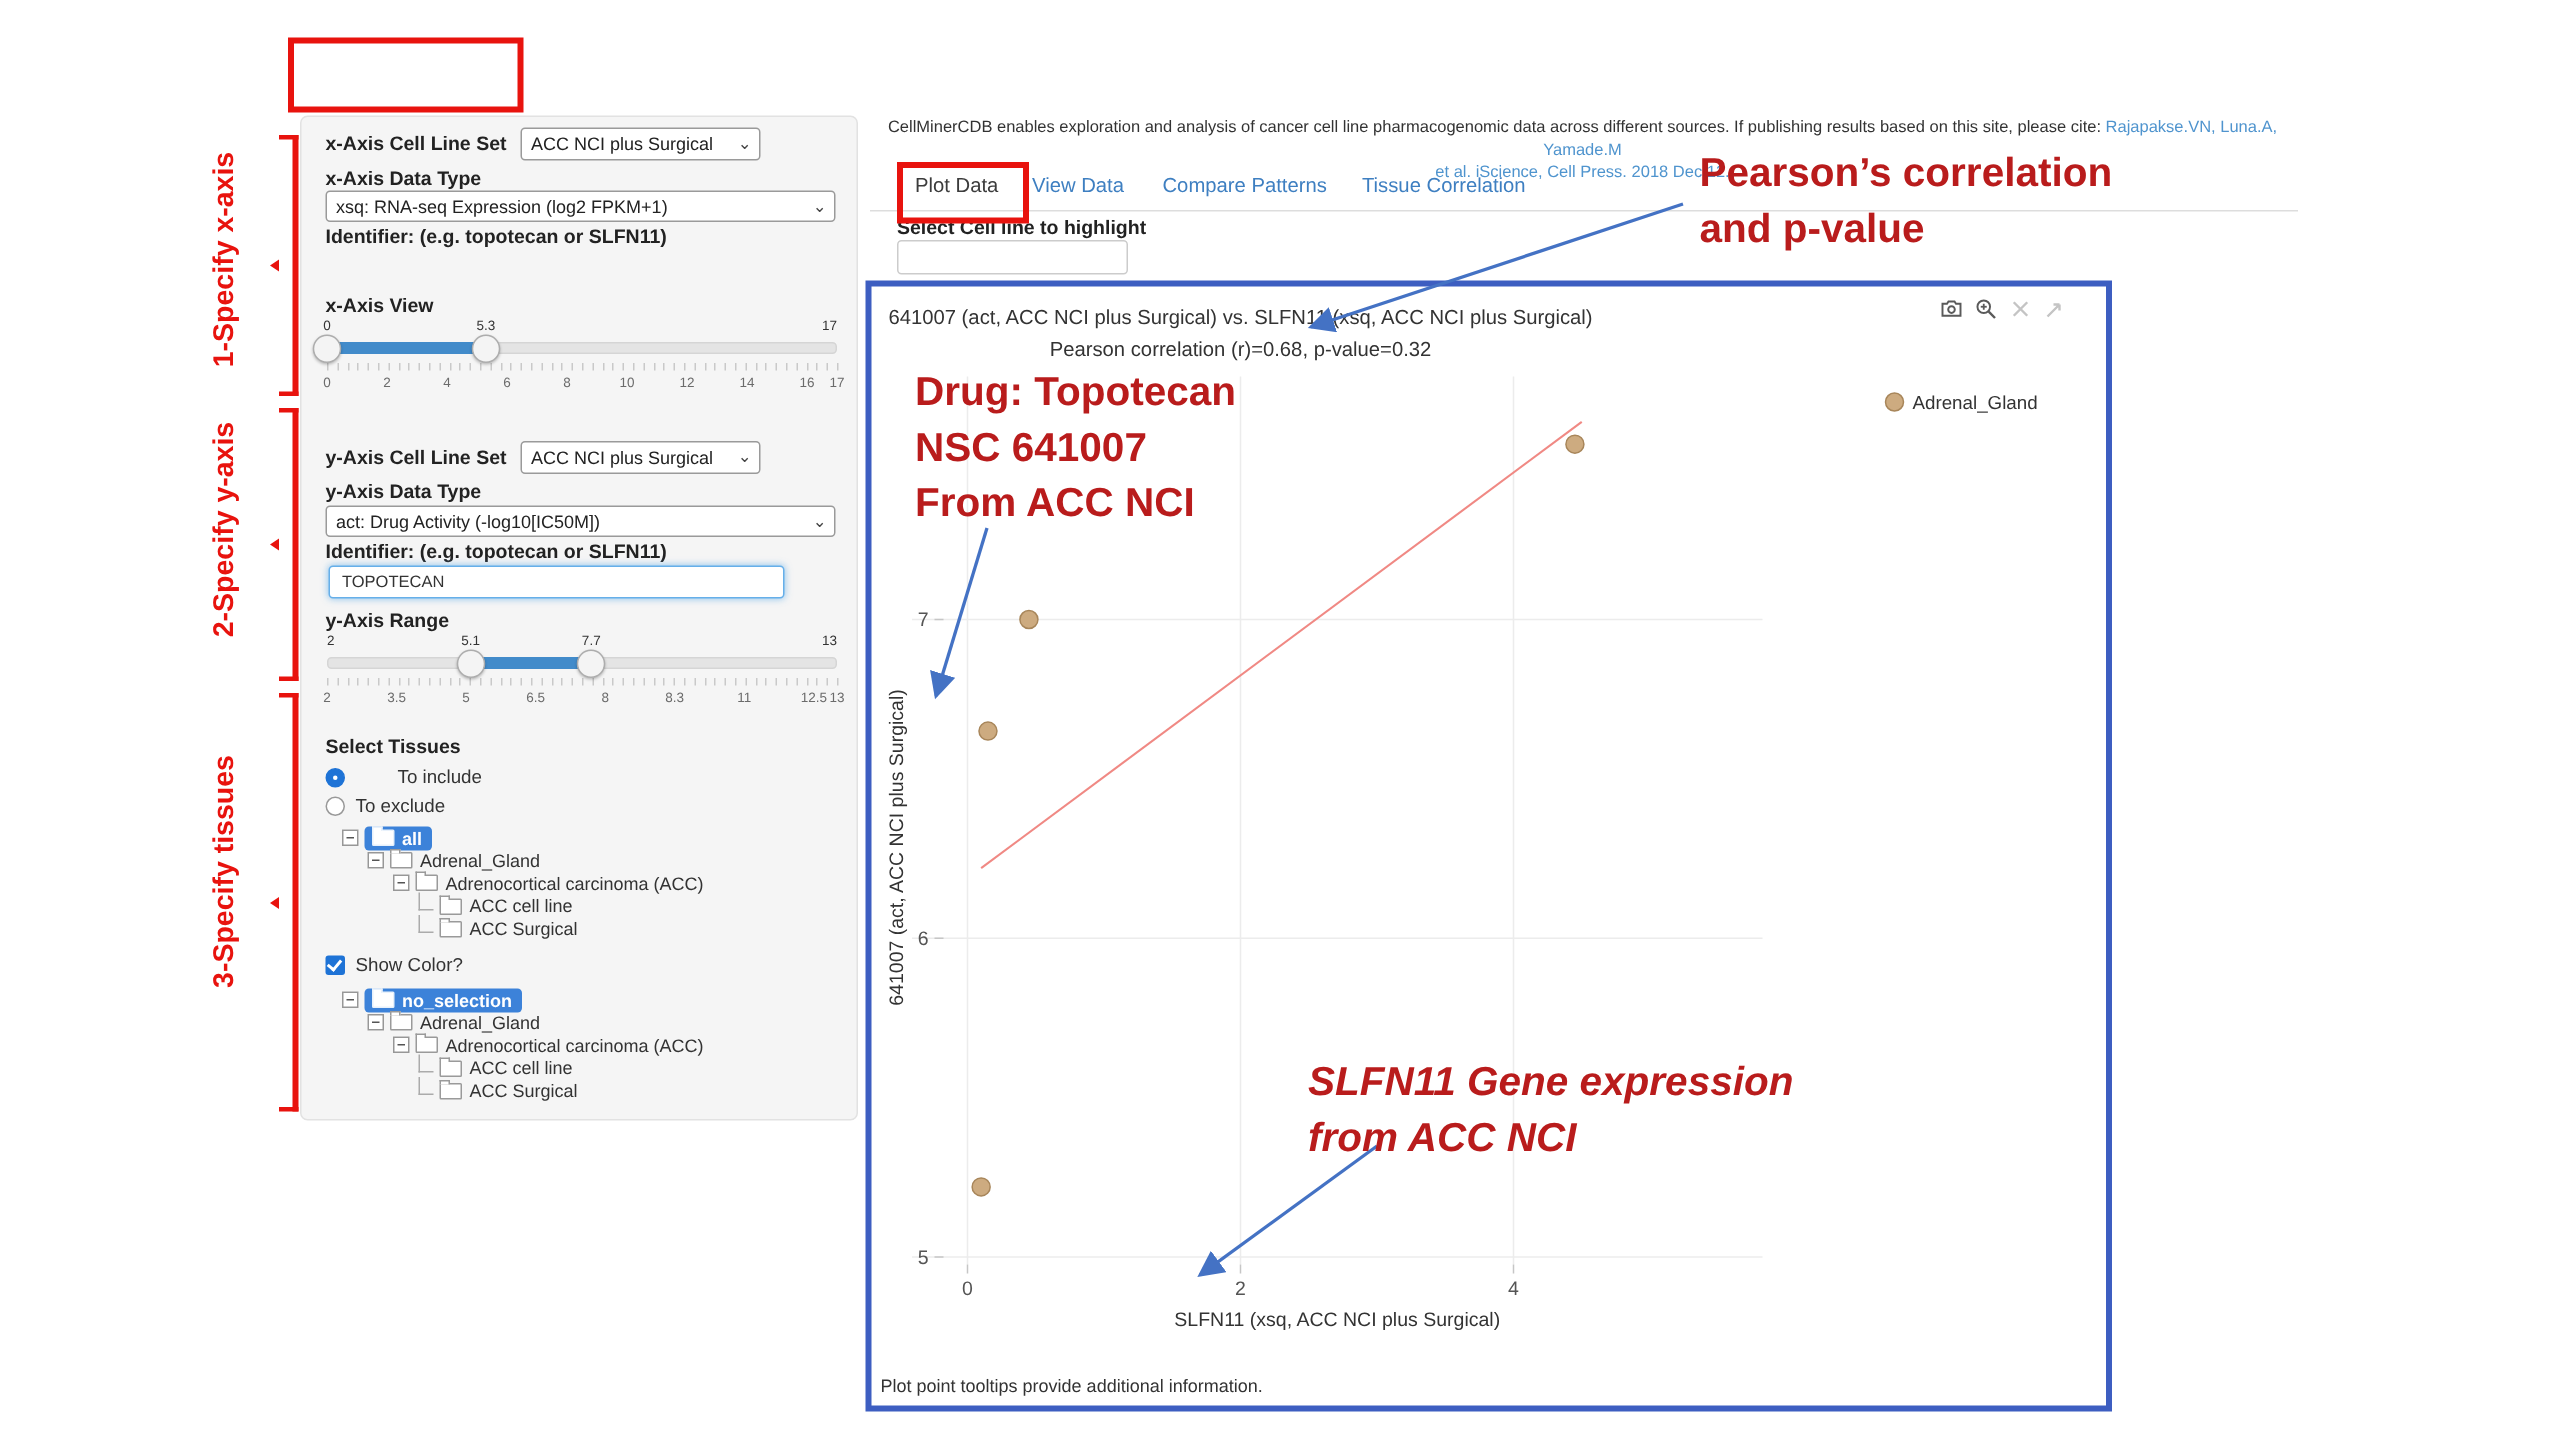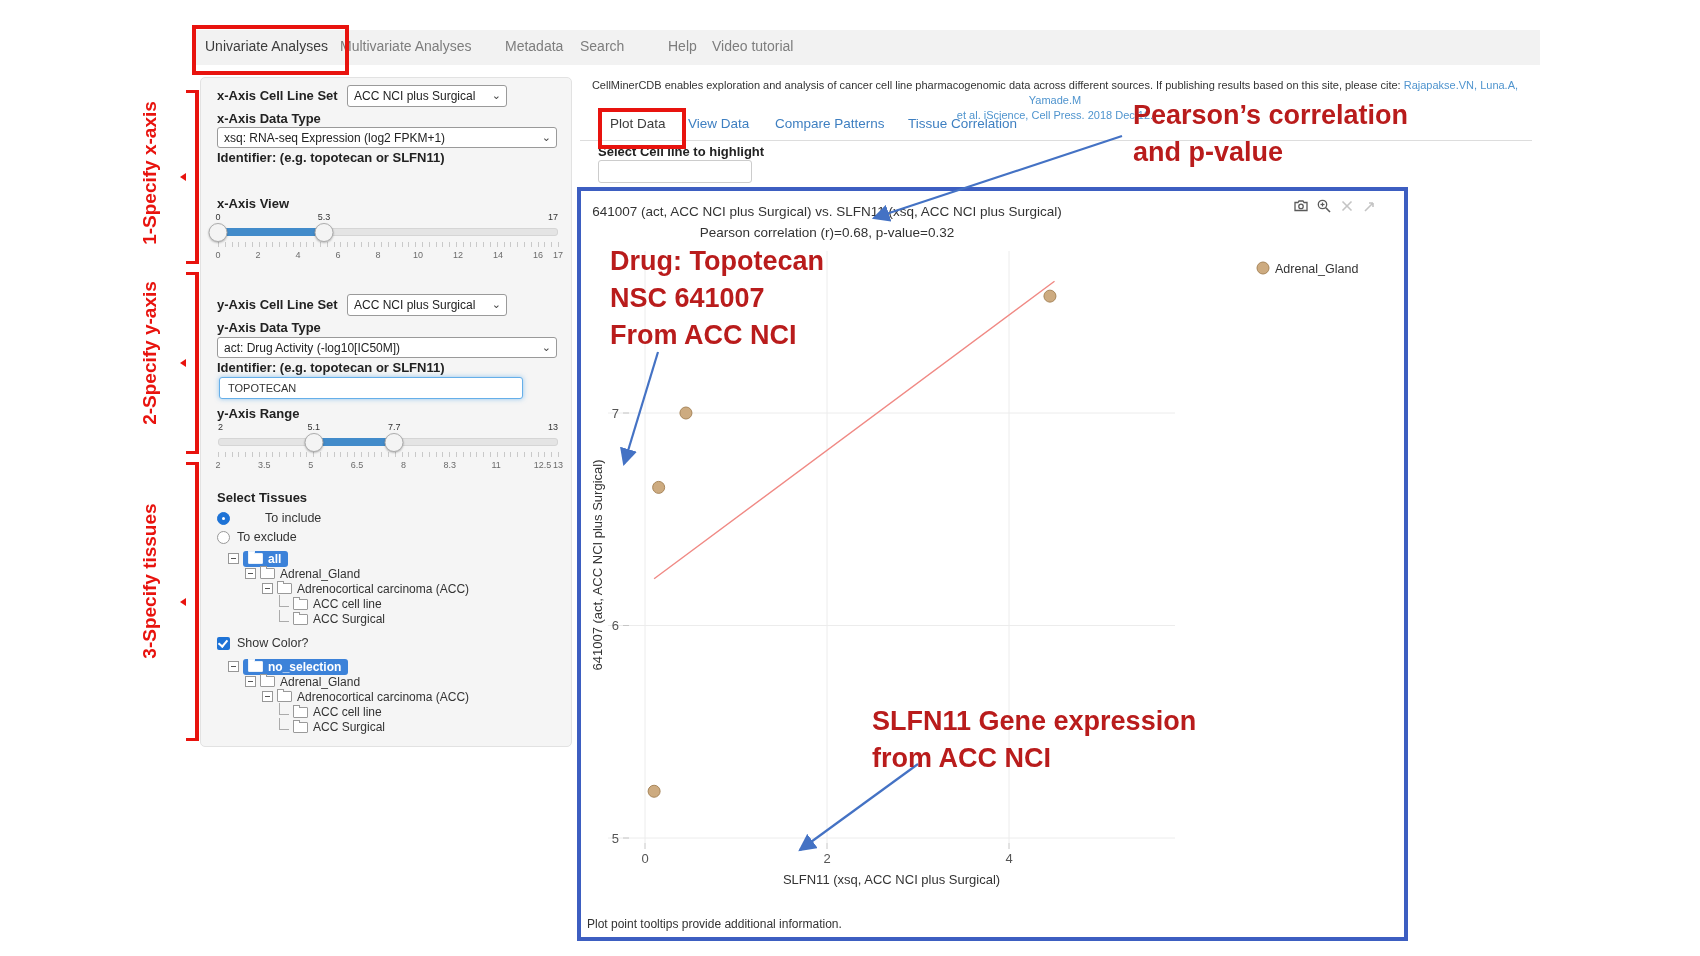--- a/index.html
+++ b/index.html
@@ -73,28 +73,20 @@
 
   
   .blue-ann{position:absolute;color:#b91c1c;font-weight:bold;font-size:27px;line-height:37px;white-space:nowrap;z-index:45;}
   #arrow-layer{left:0;top:0;width:1700px;height:956px;z-index:44;pointer-events:none;}
 </style>
 </head>
 <body>
 
 <div id="page">
 
-  <div id="navbar" class="abs">
-      <span class="nav-item active" style="left: 10px;">Univariate Analyses</span>
-      <span class="nav-item" style="left: 145px;">Multivariate Analyses</span>
-      <span class="nav-item" style="left: 310px;">Metadata</span>
-      <span class="nav-item" style="left: 385px;">Search</span>
-      <span class="nav-item" style="left: 473px;">Help</span>
-      <span class="nav-item" style="left: 517px;">Video tutorial</span>
-    </div>
   <div class="abs red-frame" style="left:192px;top:25px;width:149px;height:42px;"></div>
 
   <div class="abs step-label" style="left:75px;top:162px;width:150px;text-align:center;">1-Specify x-axis</div>
   <div class="abs bracket" style="left:186px;top:90px;height:168px;"></div>
   <div class="abs step-label" style="left:75px;top:342px;width:150px;text-align:center;">2-Specify y-axis</div>
   <div class="abs bracket" style="left:186px;top:272px;height:176px;"></div>
   <div class="abs step-label" style="left:70px;top:570px;width:160px;text-align:center;">3-Specify tissues</div>
   <div class="abs bracket" style="left:186px;top:462px;height:273px;"></div>
 
   <div id="sidebar" class="abs"></div>
@@ -390,21 +382,21 @@
         <circle cx="104.95" cy="222" r="6" fill="#cdab80" stroke="#a8865a" stroke-width="1"></circle>
         <circle cx="468.95" cy="105.12500000000004" r="6" fill="#cdab80" stroke="#a8865a" stroke-width="1"></circle>
         <circle cx="682" cy="77" r="6" fill="#cdab80" stroke="#a8865a" stroke-width="1"></circle>
         <text x="694" y="81.5" font-size="12.5" fill="#333" font-family="Liberation Sans,sans-serif">Adrenal_Gland</text>
       </svg>
     <div id="plot-note" class="abs">Plot point tooltips provide additional information.</div>
   </div>
 
   <div class="blue-ann" style="left:1133px;top:97px;"><span>Pearson’s correlation</span><br><span>and p-value</span></div>
   <div class="blue-ann" style="left:610px;top:243px;"><span>Drug: Topotecan</span><br><span>NSC 641007</span><br><span>From ACC NCI</span></div>
-  <div class="blue-ann" style="left:872px;top:703px;"><span>SLFN11 Gene expression</span><br><span>from ACC NCI</span></div>
+  <div class="blue-ann" style="left:872px;top:703px;font-style:italic;"><span>SLFN11 Gene expression</span><br><span>from ACC NCI</span></div>
 
   <svg id="arrow-layer" class="abs">
     <defs>
       <marker id="ah" markerWidth="9" markerHeight="8" refX="7" refY="4" orient="auto">
         <path d="M0,0 L8,4 L0,8 z" fill="#4472c4"></path>
       </marker>
     </defs>
     <line x1="1122" y1="136" x2="874" y2="218" stroke="#4472c4" stroke-width="2.2" marker-end="url(#ah)"></line>
     <line x1="658" y1="352" x2="624" y2="464" stroke="#4472c4" stroke-width="2.2" marker-end="url(#ah)"></line>
     <line x1="918" y1="764" x2="800" y2="850" stroke="#4472c4" stroke-width="2.2" marker-end="url(#ah)"></line>

